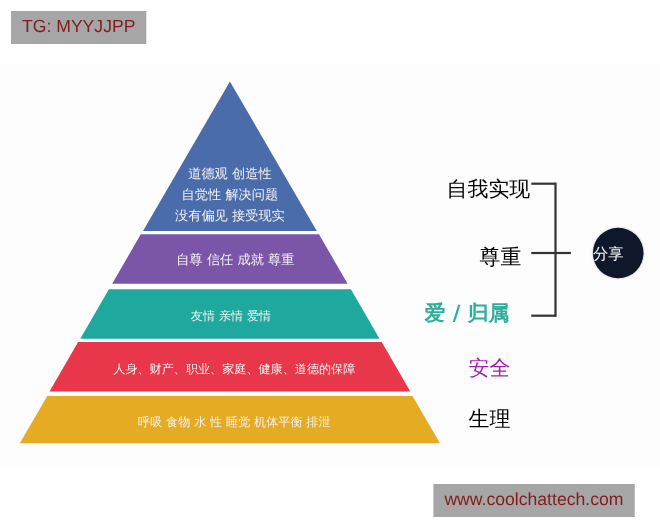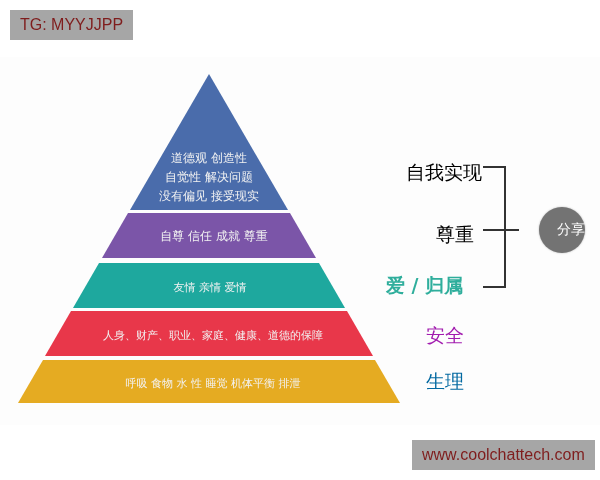--- a/index.html
+++ b/index.html
@@ -11,36 +11,36 @@
   .content-area {
     position: absolute; left: 0; top: 57px; width: 600px; height: 368px;
     background: #fdfdfd;
   }
   .watermark {
     position: absolute; background: #a6a6a6; color: #7f1d1d;
     font-family: Liberation Sans, sans-serif; font-size: 16px;
     line-height: 30px; padding: 0 10px; white-space: nowrap;
   }
   .wm-top { left: 10px; top: 10px; height: 30px; }
-  .wm-bottom { left: 394px; top: 440px; height: 30px; font-size: 16px; margin-left: 18px; }
+  .wm-bottom { left: 394px; top: 440px; height: 30px; font-size: 16px; }
   svg.pyramid { position: absolute; left: 0; top: 0; }
   .layer-text {
     font-family: "DejaVu Sans", sans-serif; fill: #f2f2f2;
   }
   .side-label {
     position: absolute; font-family: "DejaVu Sans", sans-serif;
     font-size: 19px; white-space: nowrap; line-height: 22px;
   }
   .bracket { position: absolute; background: #333333; }
   .share-btn {
     position: absolute; left: 539px; top: 207px; width: 46px; height: 46px;
-    border-radius: 50%; background: #737373;
+    border-radius: 50%; background: #0f172a;
     box-shadow: 0 0 2px rgba(0,0,0,0.3);
-    color: #ffffff; font-size: 14px; line-height: 46px; text-align: right;
-    font-family: Liberation Mono, monospace; cursor: pointer;
+    color: #ffffff; font-size: 14px; line-height: 46px; text-align: left;
+    font-family: Liberation Sans, sans-serif; cursor: pointer;
   }
 </style>
 </head>
 <body>
 
 <div class="content-area"></div>
 
 <div class="watermark wm-top">TG: MYYJJPP</div>
 
 <svg class="pyramid" width="600" height="480" viewBox="0 0 600 480">
@@ -65,21 +65,21 @@
 
   <text class="layer-text" x="213" y="339" font-size="11" text-anchor="middle">人身、财产、职业、家庭、健康、道德的保障</text>
 
   <text class="layer-text" x="213" y="387" font-size="11" text-anchor="middle">呼吸  食物  水  性  睡觉  机体平衡   排泄</text>
 </svg>
 
 <div class="side-label" style="left:386px; top:161px; color:#000000;margin-left:20px;">自我实现</div>
 <div class="side-label" style="left:436px; top:223px; color:#000000;">尊重</div>
 <div class="side-label" style="left:386px; top:274px; color:#2fae9c;font-weight:bold;">爱 / 归属</div>
 <div class="side-label" style="left:426px; top:324px; color:#a21caf;">安全</div>
-<div class="side-label" style="left:426px; top:370px; color:#0369a1;">生理</div>
+<div class="side-label" style="left:426px; top:370px; color:#000000;">生理</div>
 
 <div class="bracket" style="left:483px; top:166px; width:22px; height:2px;"></div>
 <div class="bracket" style="left:504px; top:166px; width:2px; height:122px;"></div>
 <div class="bracket" style="left:483px; top:286px; width:22px; height:2px;"></div>
 <div class="bracket" style="left:483px; top:229px; width:36px; height:2px;"></div>
 
 <div class="share-btn">分享</div>
 
 <div class="watermark wm-bottom">www.coolchattech.com</div>
 

